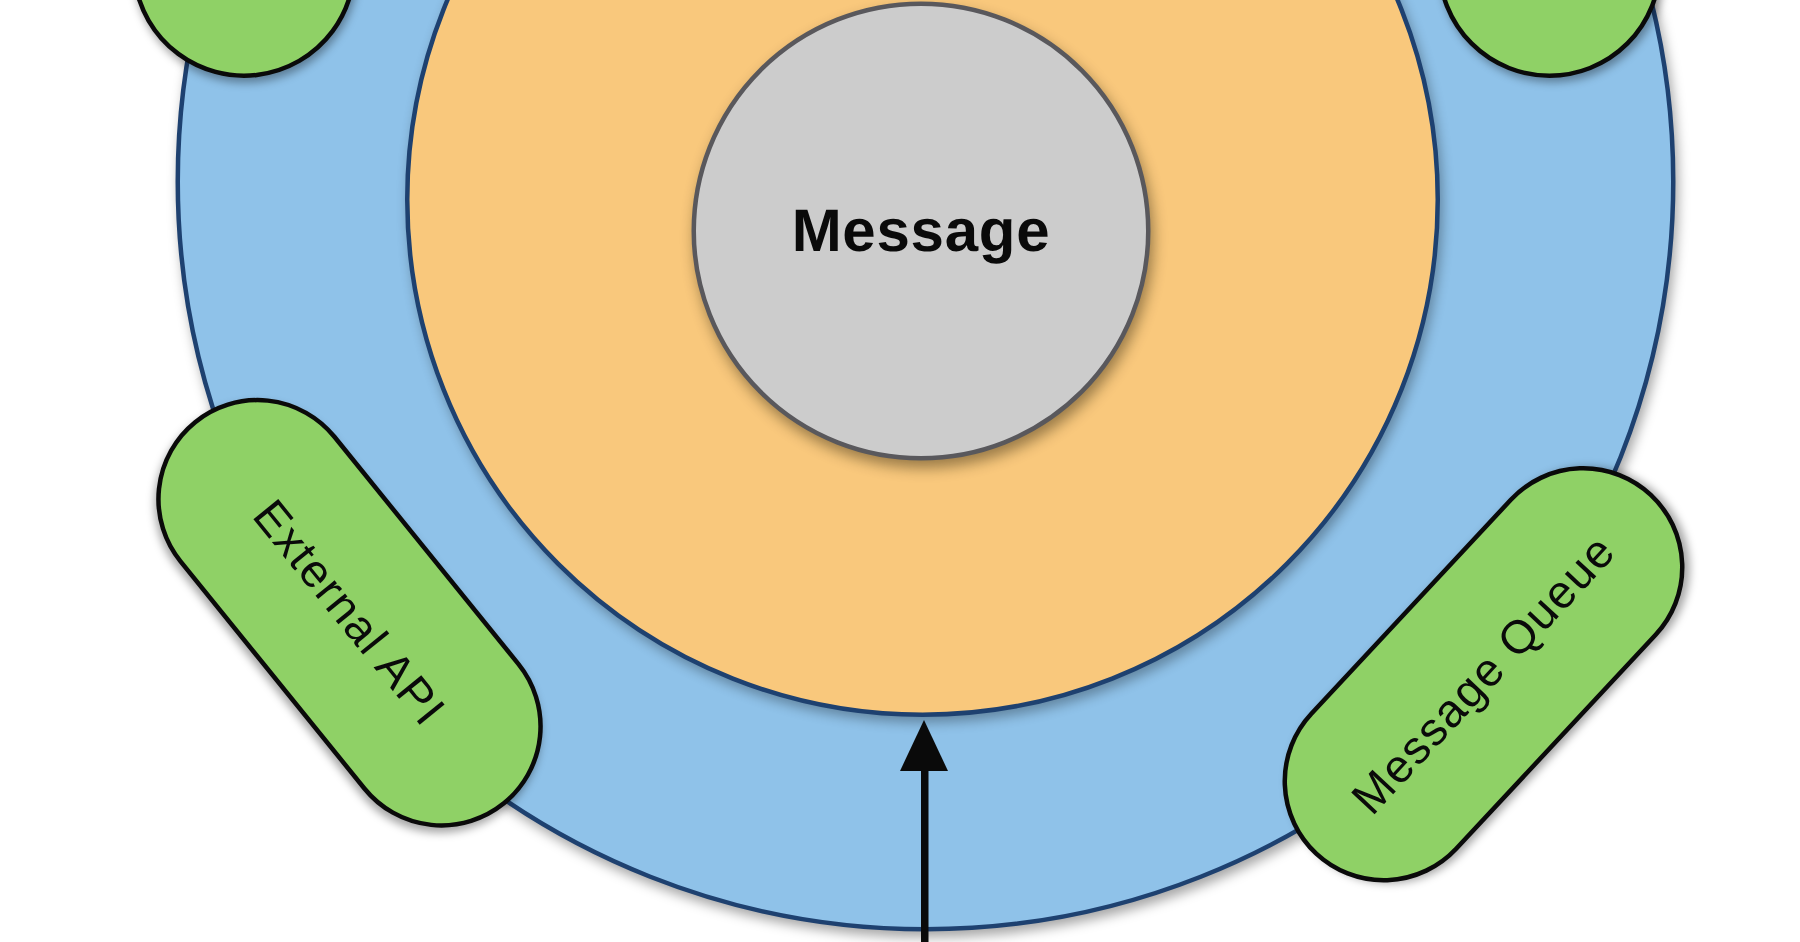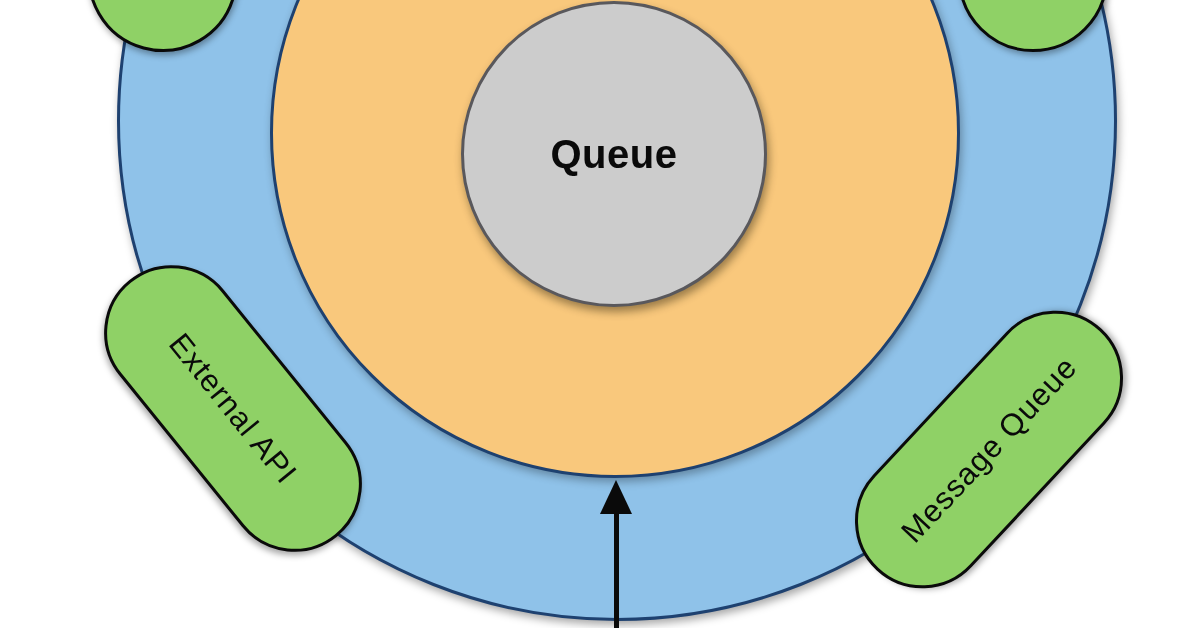--- a/index.html
+++ b/index.html
@@ -148,21 +148,21 @@
 </head>
 <body>
 
 <div class="stage">
 
   <div class="ring ring-outer"></div>
 
   <div class="ring ring-middle"></div>
 
   <div class="ring core">
-    <span class="core-label">Queue</span>
+    <span class="core-label">Message</span>
   </div>
 
   <div class="arrow">
     <div class="arrow-line"></div>
     <div class="arrow-head"></div>
   </div>
 
   <div class="pill pill-external-api">
     <span class="pill-label">External API</span>
   </div>

